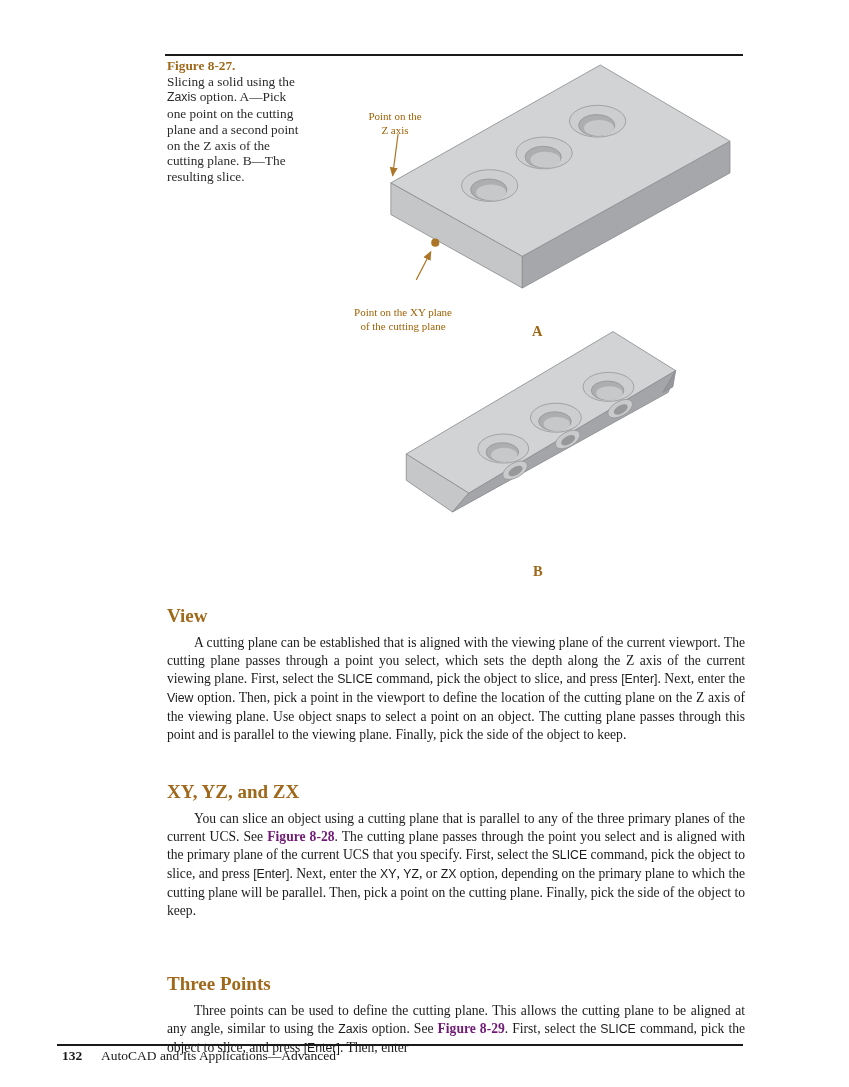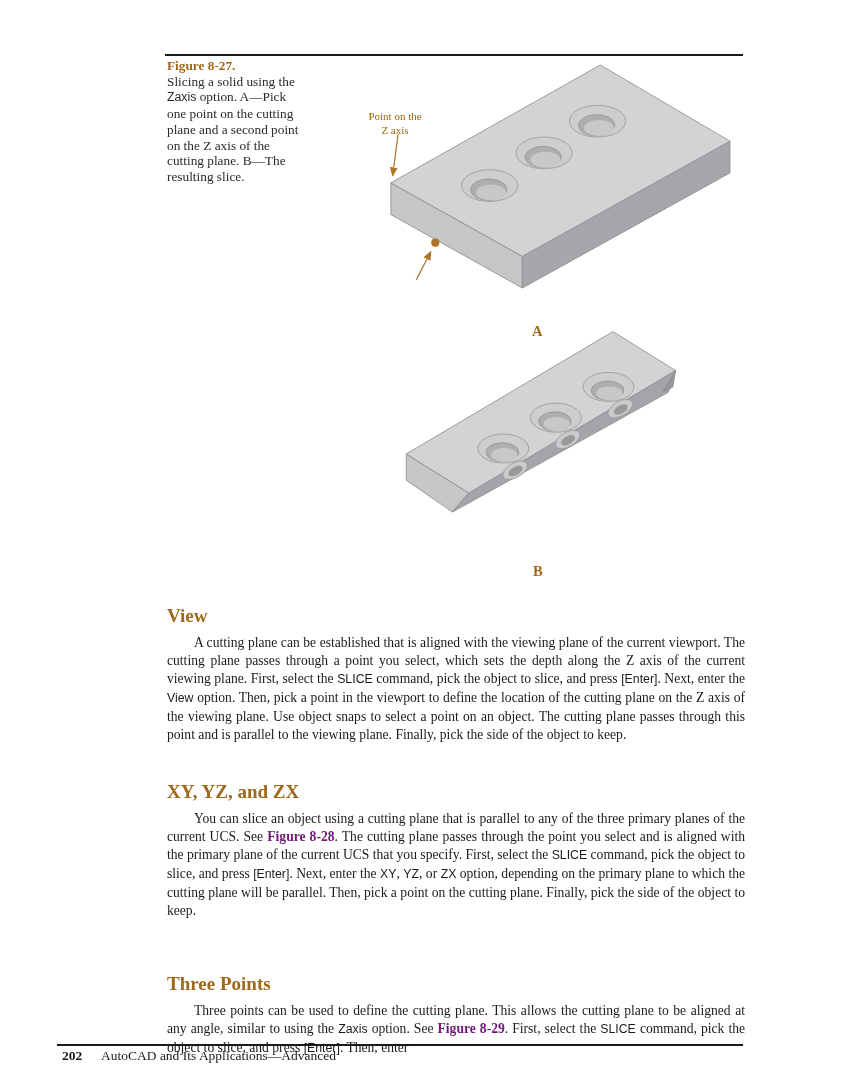--- a/index.html
+++ b/index.html
@@ -149,35 +149,39 @@
           <ellipse cx="628" cy="446" rx="8.5" ry="4.5" fill="#97989A" stroke="none"></ellipse>
         </g>
       </g>
     </g>
   </svg>
 
   <div class="ann" style="left:330px; top:110px; width:130px;">
     <div>Point on the</div>
     <div>Z axis</div>
   </div>
+  <div class="ann" style="left:325px; top:306px; width:156px;">
+    <div>Point on the XY plane</div>
+    <div>of the cutting plane</div>
+  </div>
   <div class="fig-letter" style="left:532px; top:323px;">A</div>
   <div class="fig-letter" style="left:533px; top:563px;">B</div>
 
   <div class="section" style="top:604px;">
     <h2>View</h2>
     <p><span>A cutting plane can be established that is aligned with the viewing plane of the current viewport. The cutting plane passes through a point you select, which sets the depth along the Z axis of the current viewing plane. First, select the </span><span class="cmd">SLICE</span><span> command, pick the object to slice, and press </span><span class="key">[Enter]</span><span>. Next, enter the </span><span class="cmd">View</span><span> option. Then, pick a point in the viewport to define the location of the cutting plane on the Z axis of the viewing plane. Use object snaps to select a point on an object. The cutting plane passes through this point and is parallel to the viewing plane. Finally, pick the side of the object to keep.</span></p>
   </div>
 
   <div class="section" style="top:780px;">
     <h2>XY, YZ, and ZX</h2>
     <p><span>You can slice an object using a cutting plane that is parallel to any of the three primary planes of the current UCS. See </span><span class="figref">Figure 8-28</span><span>. The cutting plane passes through the point you select and is aligned with the primary plane of the current UCS that you specify. First, select the </span><span class="cmd">SLICE</span><span> command, pick the object to slice, and press </span><span class="key">[Enter]</span><span>. Next, enter the </span><span class="cmd">XY</span><span>, </span><span class="cmd">YZ</span><span>, or </span><span class="cmd">ZX</span><span> option, depending on the primary plane to which the cutting plane will be parallel. Then, pick a point on the cutting plane. Finally, pick the side of the object to keep.</span></p>
   </div>
 
   <div class="section" style="top:932px;margin-top:40px;">
     <h2>Three Points</h2>
     <p><span>Three points can be used to define the cutting plane. This allows the cutting plane to be aligned at any angle, similar to using the </span><span class="cmd">Zaxis</span><span> option. See </span><span class="figref">Figure 8-29</span><span>. First, select the </span><span class="cmd">SLICE</span><span> command, pick the object to slice, and press </span><span class="key">[Enter]</span><span>. Then, enter</span></p>
   </div>
 
   <div class="rule footer-rule"></div>
-  <div class="footer-pagenum">202</div>
+  <div class="footer-pagenum">132</div>
   <div class="footer-title">AutoCAD and Its Applications—Advanced</div>
 
 </div>
 
 </body></html>

